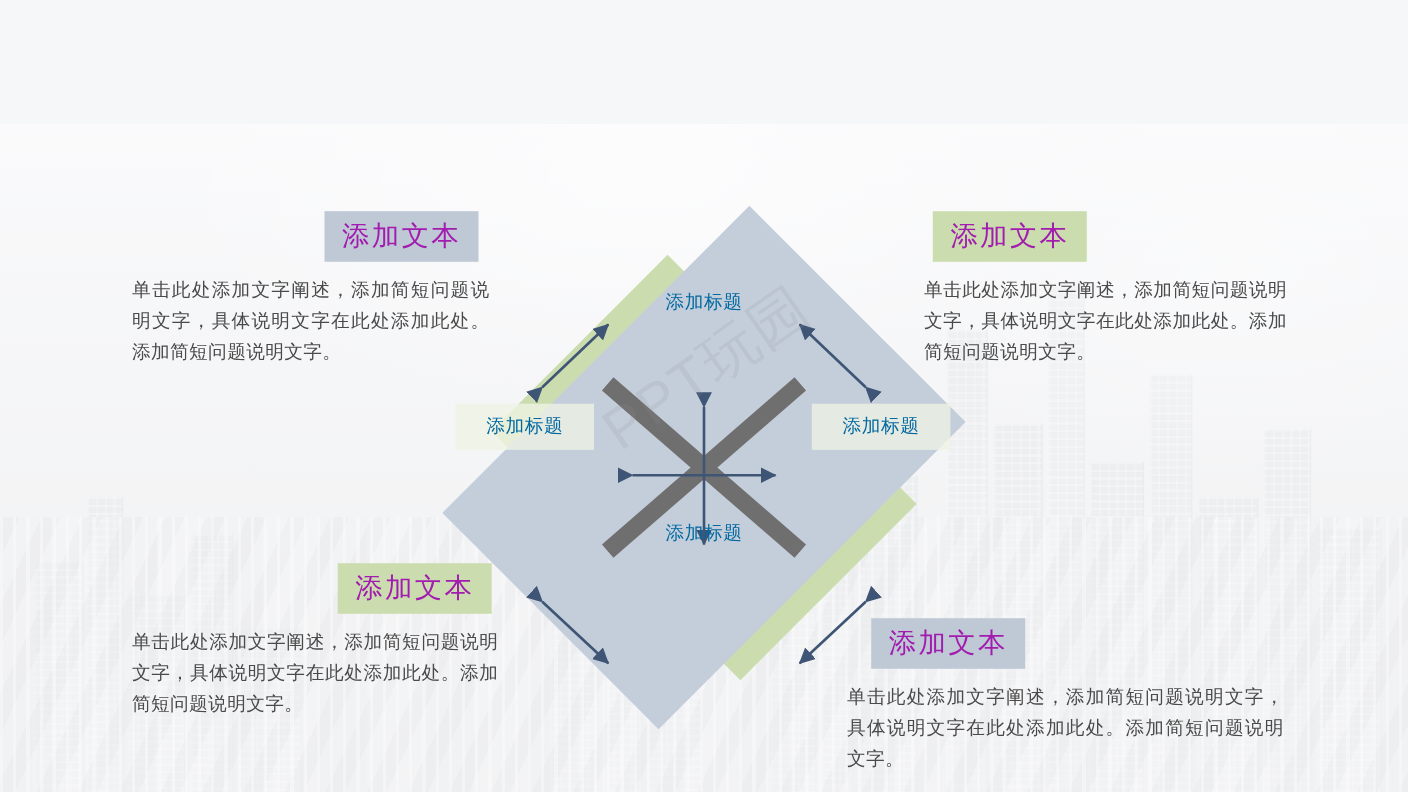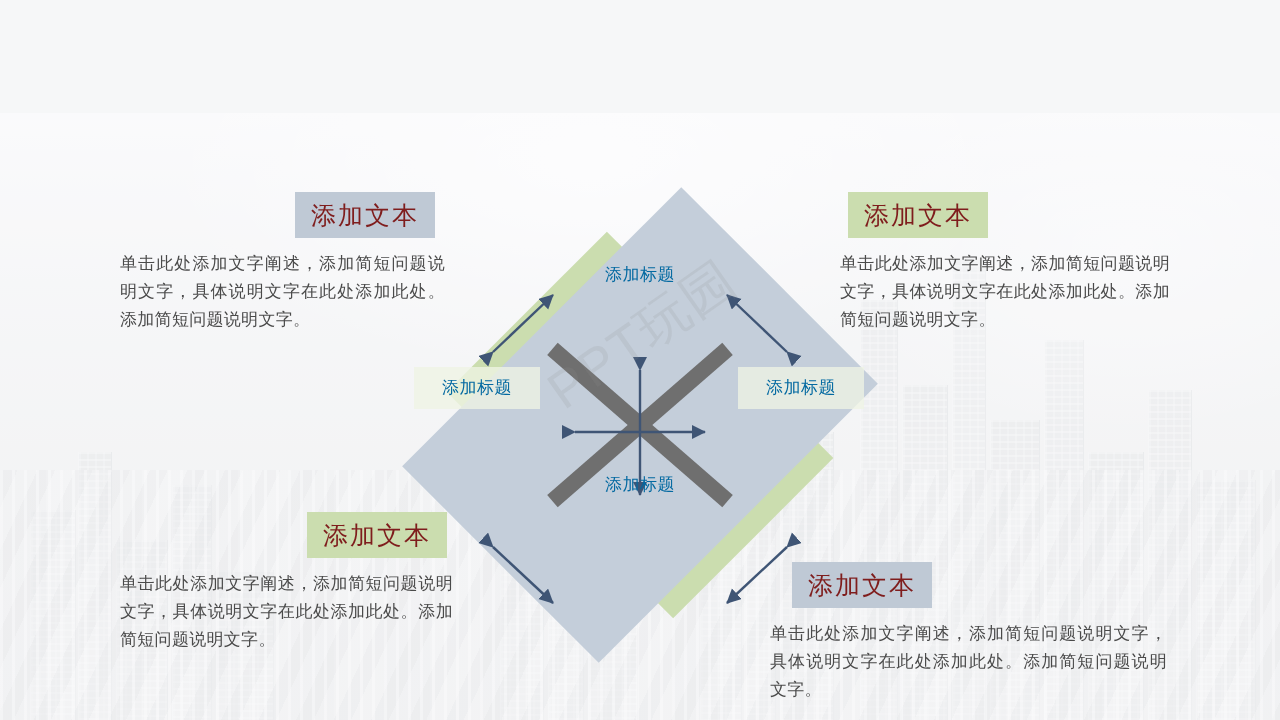--- a/index.html
+++ b/index.html
@@ -146,21 +146,21 @@
     pointer-events: none;
   }
 
   
   .block { position: absolute; }
   .badge {
     display: inline-block;
     font-size: 25px;
     line-height: 46px;
     padding: 0 16px;
-    color: #7f1d1d;
+    color: #a21caf;
     letter-spacing: 2px;
     white-space: nowrap;
   }
   .badge.blue  { background: #BFC9D5; }
   .badge.green { background: #CBDDAF; }
   .body-text {
     font-size: 17px;
     line-height: 28px;
     color: #4a4a4a;
     letter-spacing: .3px;

